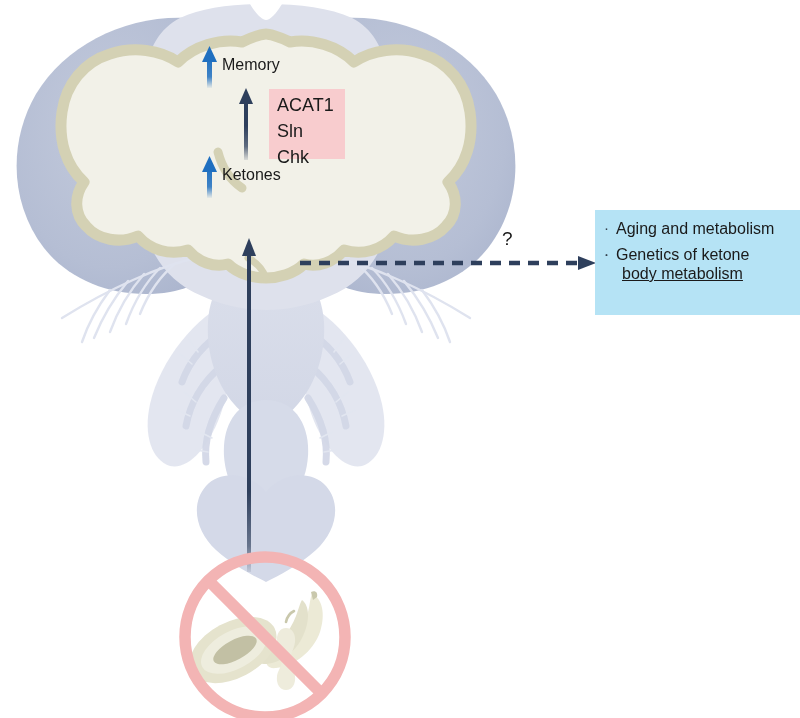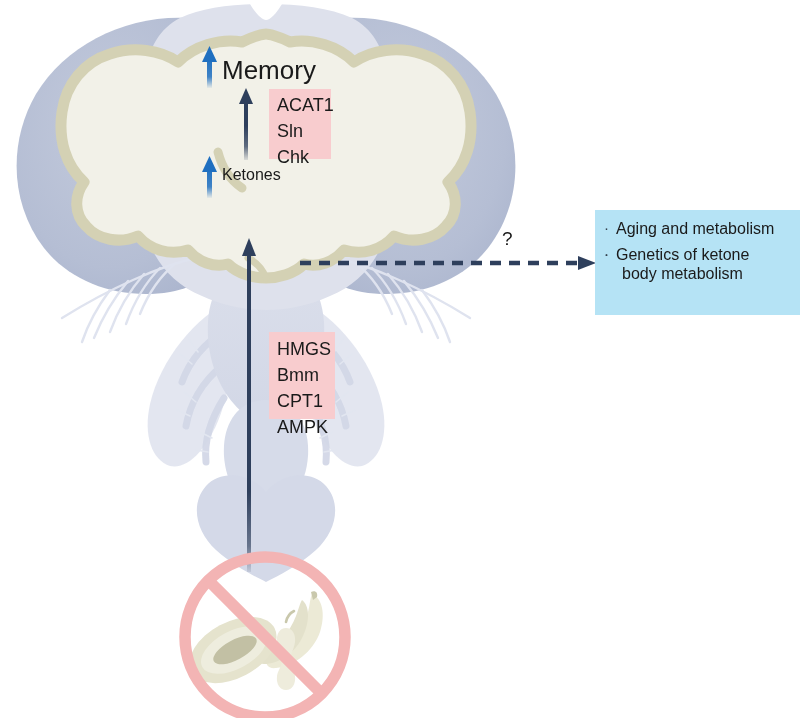--- a/index.html
+++ b/index.html
@@ -32,21 +32,21 @@
   .lbl {
     position: absolute;
     color: #1a1a1a;
     font-family: "Liberation Sans", sans-serif;
     white-space: nowrap;
     line-height: 1.0;
   }
   .lbl-memory {
     left: 222px;
     top: 57px;
-    font-size: 26px;
+    font-size: 16px;
   }
   .lbl-ketones {
     left: 222px;
     top: 167px;
     font-size: 16px;
   }
   .qmark {
     position: absolute;
     left: 502px;
     top: 228px;
@@ -56,21 +56,21 @@
   .genebox {
     position: absolute;
     box-sizing: border-box;
     font-size: 18px;
     color: #1a1a1a;
     line-height: 1.44;
   }
   .genebox-upper {
     left: 269px;
     top: 89px;
-    width: 62px;
+    width: 76px;
     height: 70px;
     background: #f8ccce;
     padding: 4px 0 0 8px;
   }
   .genebox-lower {
     left: 269px;
     top: 332px;
     width: 66px;
     height: 87px;
     background: #f8ccce;
@@ -103,20 +103,21 @@
   .infobox li .bullet-dot {
     position: absolute;
     left: 1px;
     top: -1px;
     font-size: 15px;
     color: #33404d;
   }
   .infobox li .cont {
     display: block;
     padding-left: 6px;
+    text-decoration: underline;
   }
 </style>
 </head>
 <body>
 
 <div id="figure">
 
   <svg class="fig-svg" viewBox="0 0 800 718" xmlns="http://www.w3.org/2000/svg">
     <defs>
       <linearGradient id="navyFade" x1="0" y1="1" x2="0" y2="0">
@@ -343,26 +344,20 @@
   <div class="lbl lbl-memory">Memory</div>
 
   <div class="lbl lbl-ketones">Ketones</div>
 
   <div class="genebox genebox-upper">
     <span class="gene-line">ACAT1</span>
     <span class="gene-line">Sln</span>
     <span class="gene-line">Chk</span>
   </div>
 
-  <div class="genebox genebox-lower">
-    <span class="gene-line">HMGS</span>
-    <span class="gene-line">Bmm</span>
-    <span class="gene-line">CPT1</span>
-    <span class="gene-line">AMPK</span>
-  </div>
 
   <div class="qmark">?</div>
 
   <div class="infobox">
     <ul>
       <li>
         <span class="bullet-dot">·</span>
         <span>Aging and metabolism</span>
       </li>
       <li>

